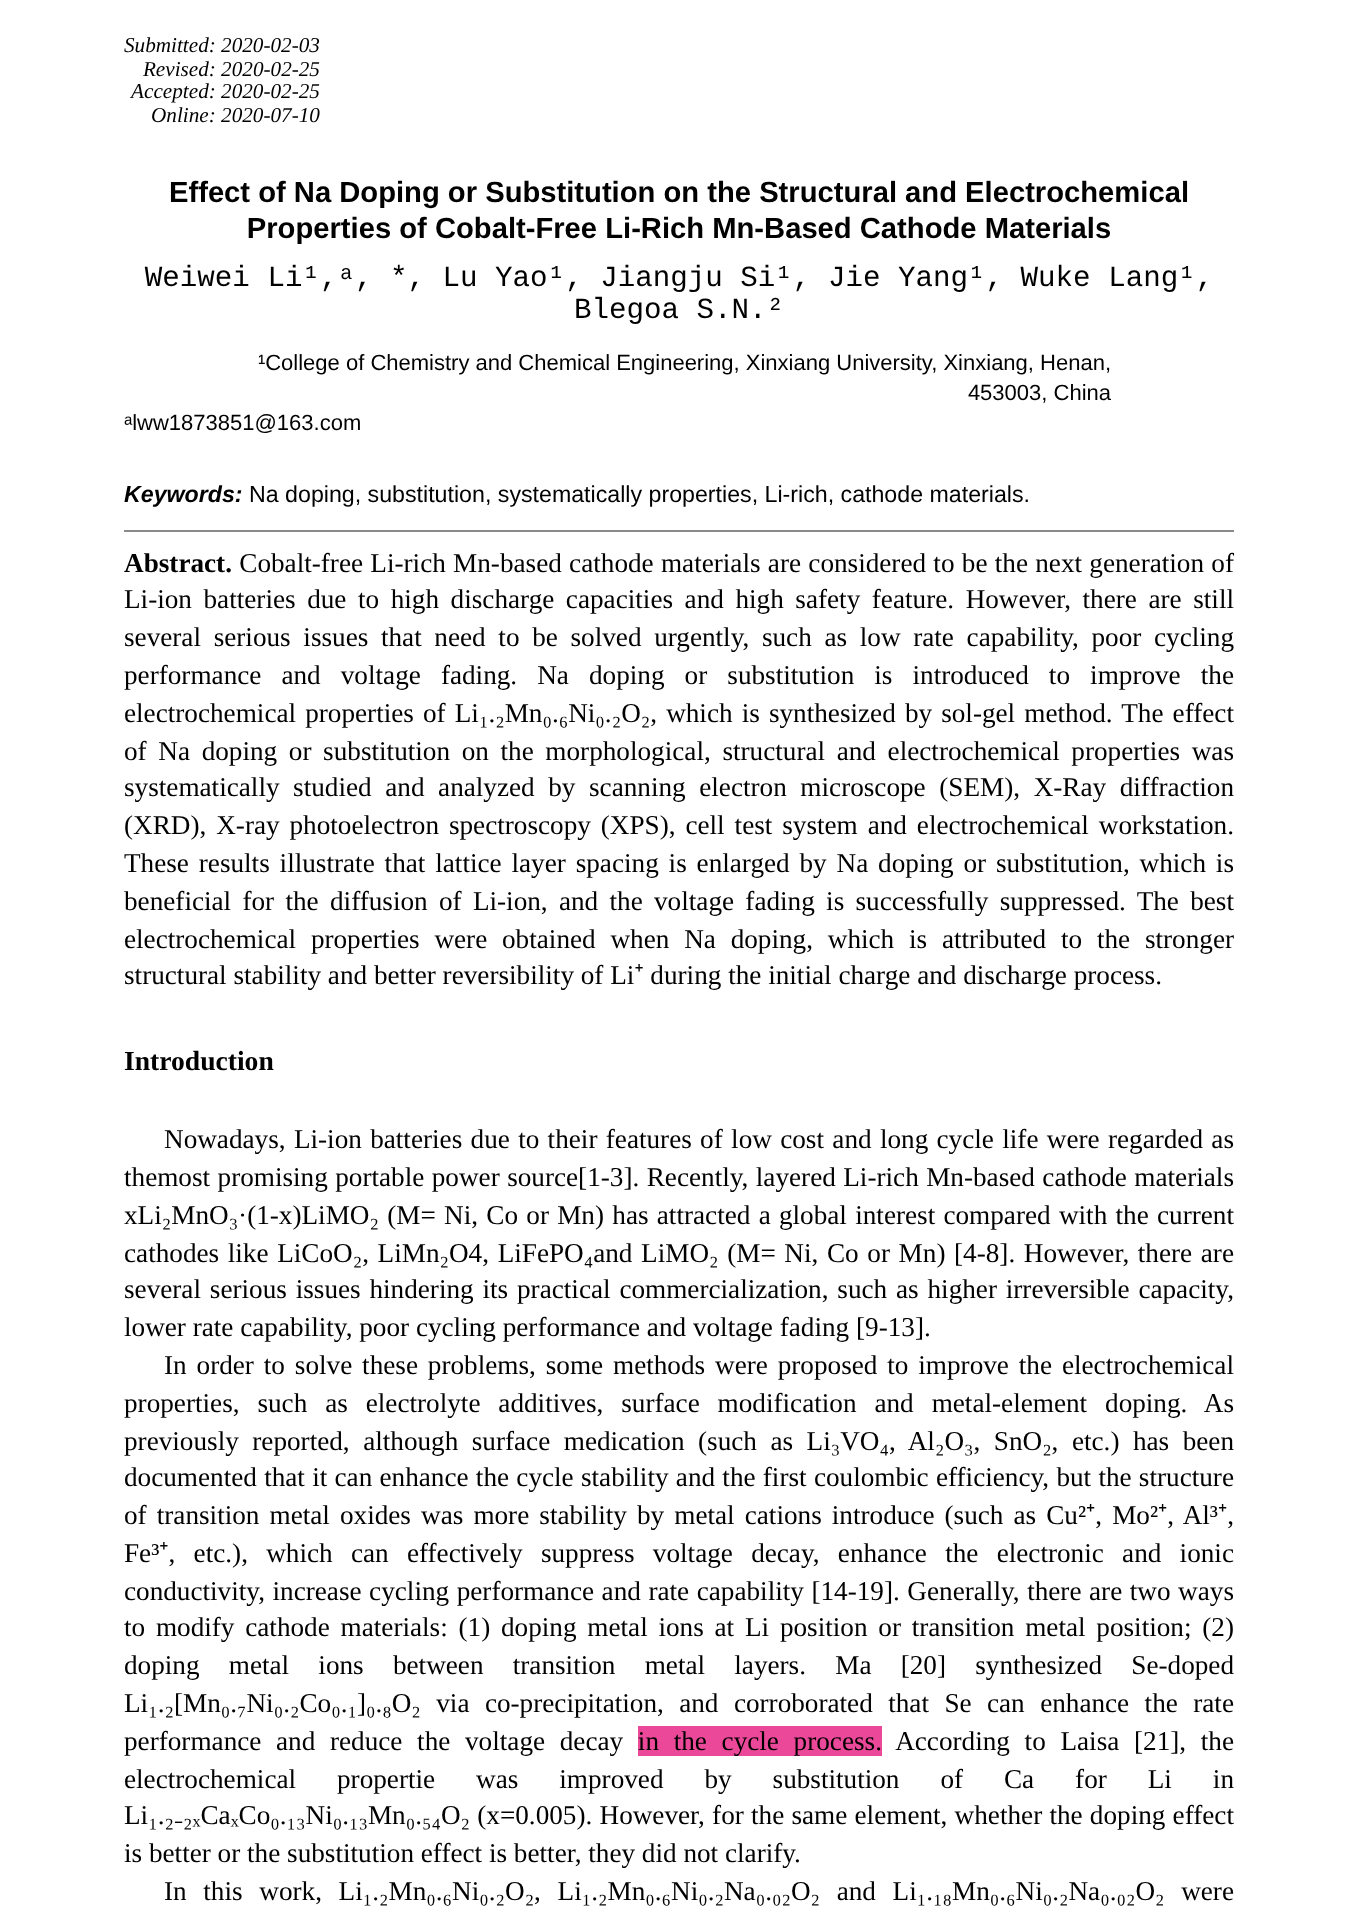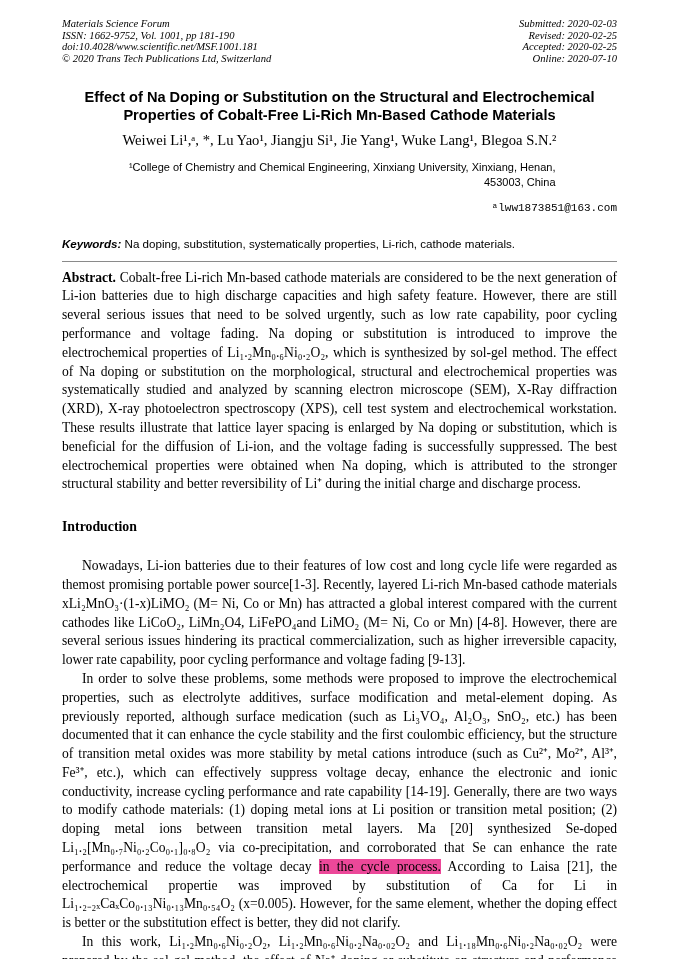--- a/index.html
+++ b/index.html
@@ -17,31 +17,31 @@
     font-style: italic; font-size: 10.6px; line-height: 11.6px;
   }
   .jheader .right { text-align: right; }
 
   h1.title {
     font-family: "Liberation Sans", sans-serif;
     font-weight: bold; font-size: 14.6px; line-height: 17.6px;
     text-align: center; margin: 25px 2px 0 2px;
   }
   .authors {
-    font-family: Liberation Serif, serif;
+    font-family: Liberation Mono, monospace;
     font-size: 14.6px; text-align: center; margin-top: 7px;
   }
   .affil {
     font-family: "Liberation Sans", sans-serif;
     font-size: 11px; line-height: 15.5px; text-align: right;
     margin: 11px auto 0 auto; max-width: 432px;
   }
   .email {
-    font-family: Liberation Mono, monospace;
-    font-size: 11px; text-align: right; margin-top: 11px;
+    font-family: Liberation Sans, sans-serif;
+    font-size: 11px; text-align: left; 
   }
   .keywords {
     font-family: "Liberation Sans", sans-serif;
     font-size: 11.6px; margin: 23px 0 0 0;
   }
   .keywords b { font-weight: bold; font-style: italic; }
 
   hr.rule { border: 0; border-top: 1px solid #8a8a8a; margin: 11px 0 7px 0; }
 
   .body-par {
@@ -59,26 +59,20 @@
   }
   .indent { text-indent: 20px; }
   .hl { background: #ec4899; }
 </style>
 </head>
 <body>
 
 <div class="page">
 
   <div class="jheader">
-    <div class="left">
-      <div>Materials Science Forum</div>
-      <div>ISSN: 1662-9752, Vol. 1001, pp 181-190</div>
-      <div>doi:10.4028/www.scientific.net/MSF.1001.181</div>
-      <div>© 2020 Trans Tech Publications Ltd, Switzerland</div>
-    </div>
     <div class="right">
       <div>Submitted: 2020-02-03</div>
       <div>Revised: 2020-02-25</div>
       <div>Accepted: 2020-02-25</div>
       <div>Online: 2020-07-10</div>
     </div>
   </div>
 
   <h1 class="title">Effect of Na Doping or Substitution on the Structural and Electrochemical Properties of Cobalt-Free Li-Rich Mn-Based Cathode Materials</h1>
 

